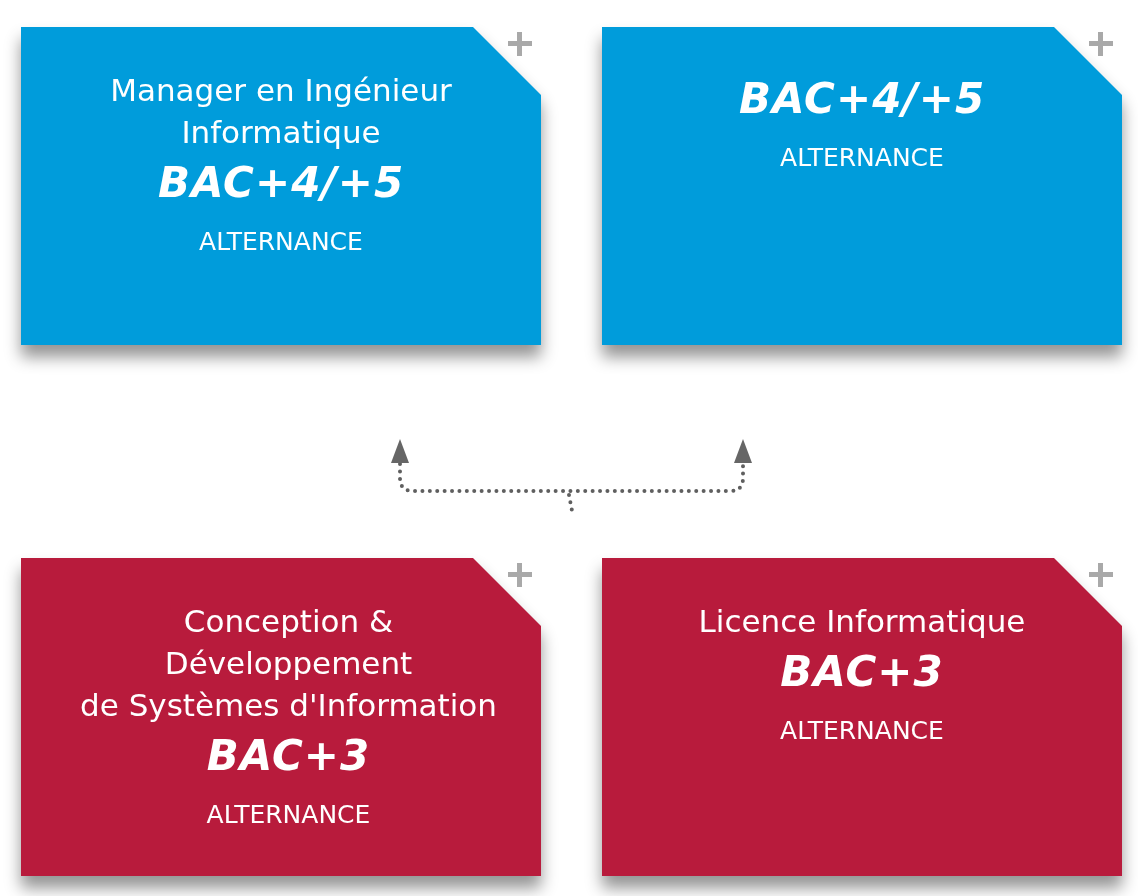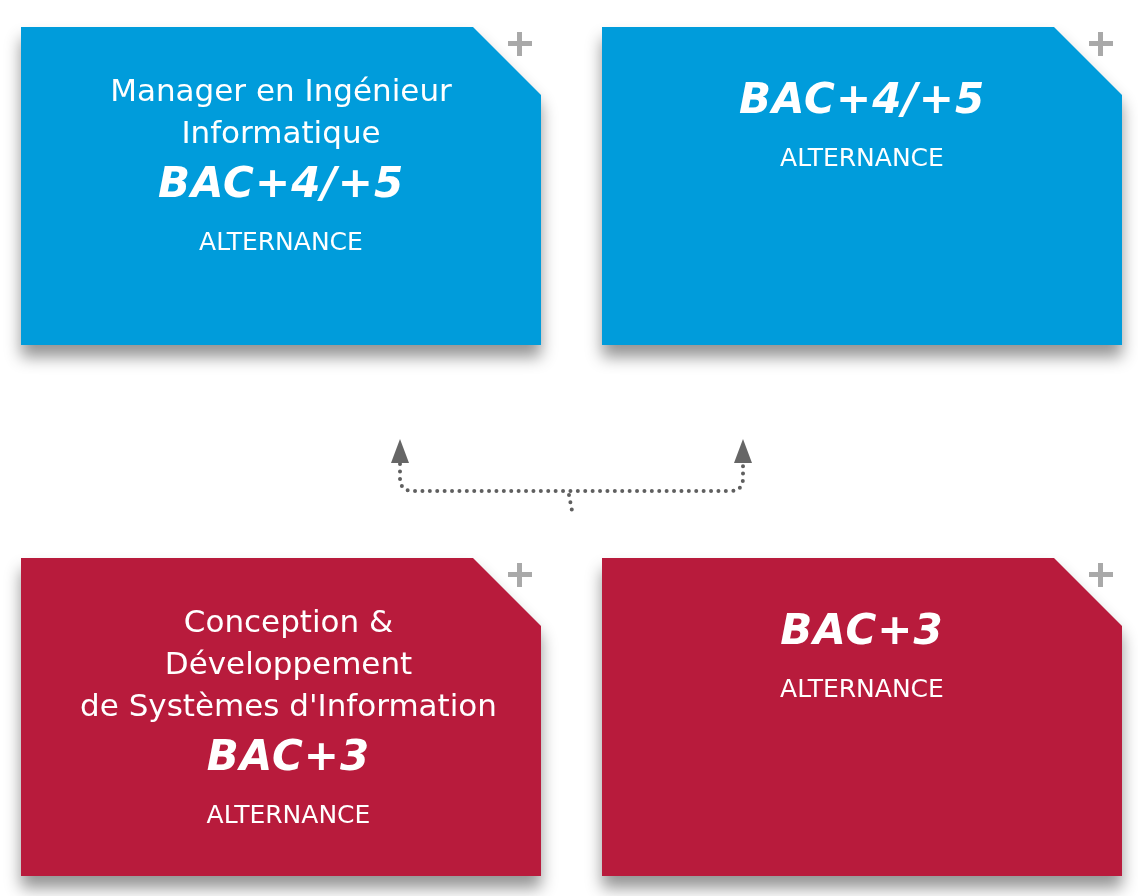--- a/index.html
+++ b/index.html
@@ -134,20 +134,21 @@
   </div>
   <div class="plus-icon">
     <div class="bar-h" style="background-color: rgb(169, 169, 169);"></div>
     <div class="bar-v" style="background-color: rgb(169, 169, 169);"></div>
   </div>
 </div>
 
 <div class="card card-pos-3">
   <div class="card-shadow">
     <div class="card-bg" style="background-color: rgb(184, 27, 60); color: rgb(255, 255, 255);">
+      <div class="card-title">Licence Informatique</div>
       <div class="card-degree">BAC+3</div>
       <div class="card-mode">ALTERNANCE</div>
     </div>
   </div>
   <div class="plus-icon">
     <div class="bar-h" style="background-color: rgb(169, 169, 169);"></div>
     <div class="bar-v" style="background-color: rgb(169, 169, 169);"></div>
   </div>
 </div>
 

